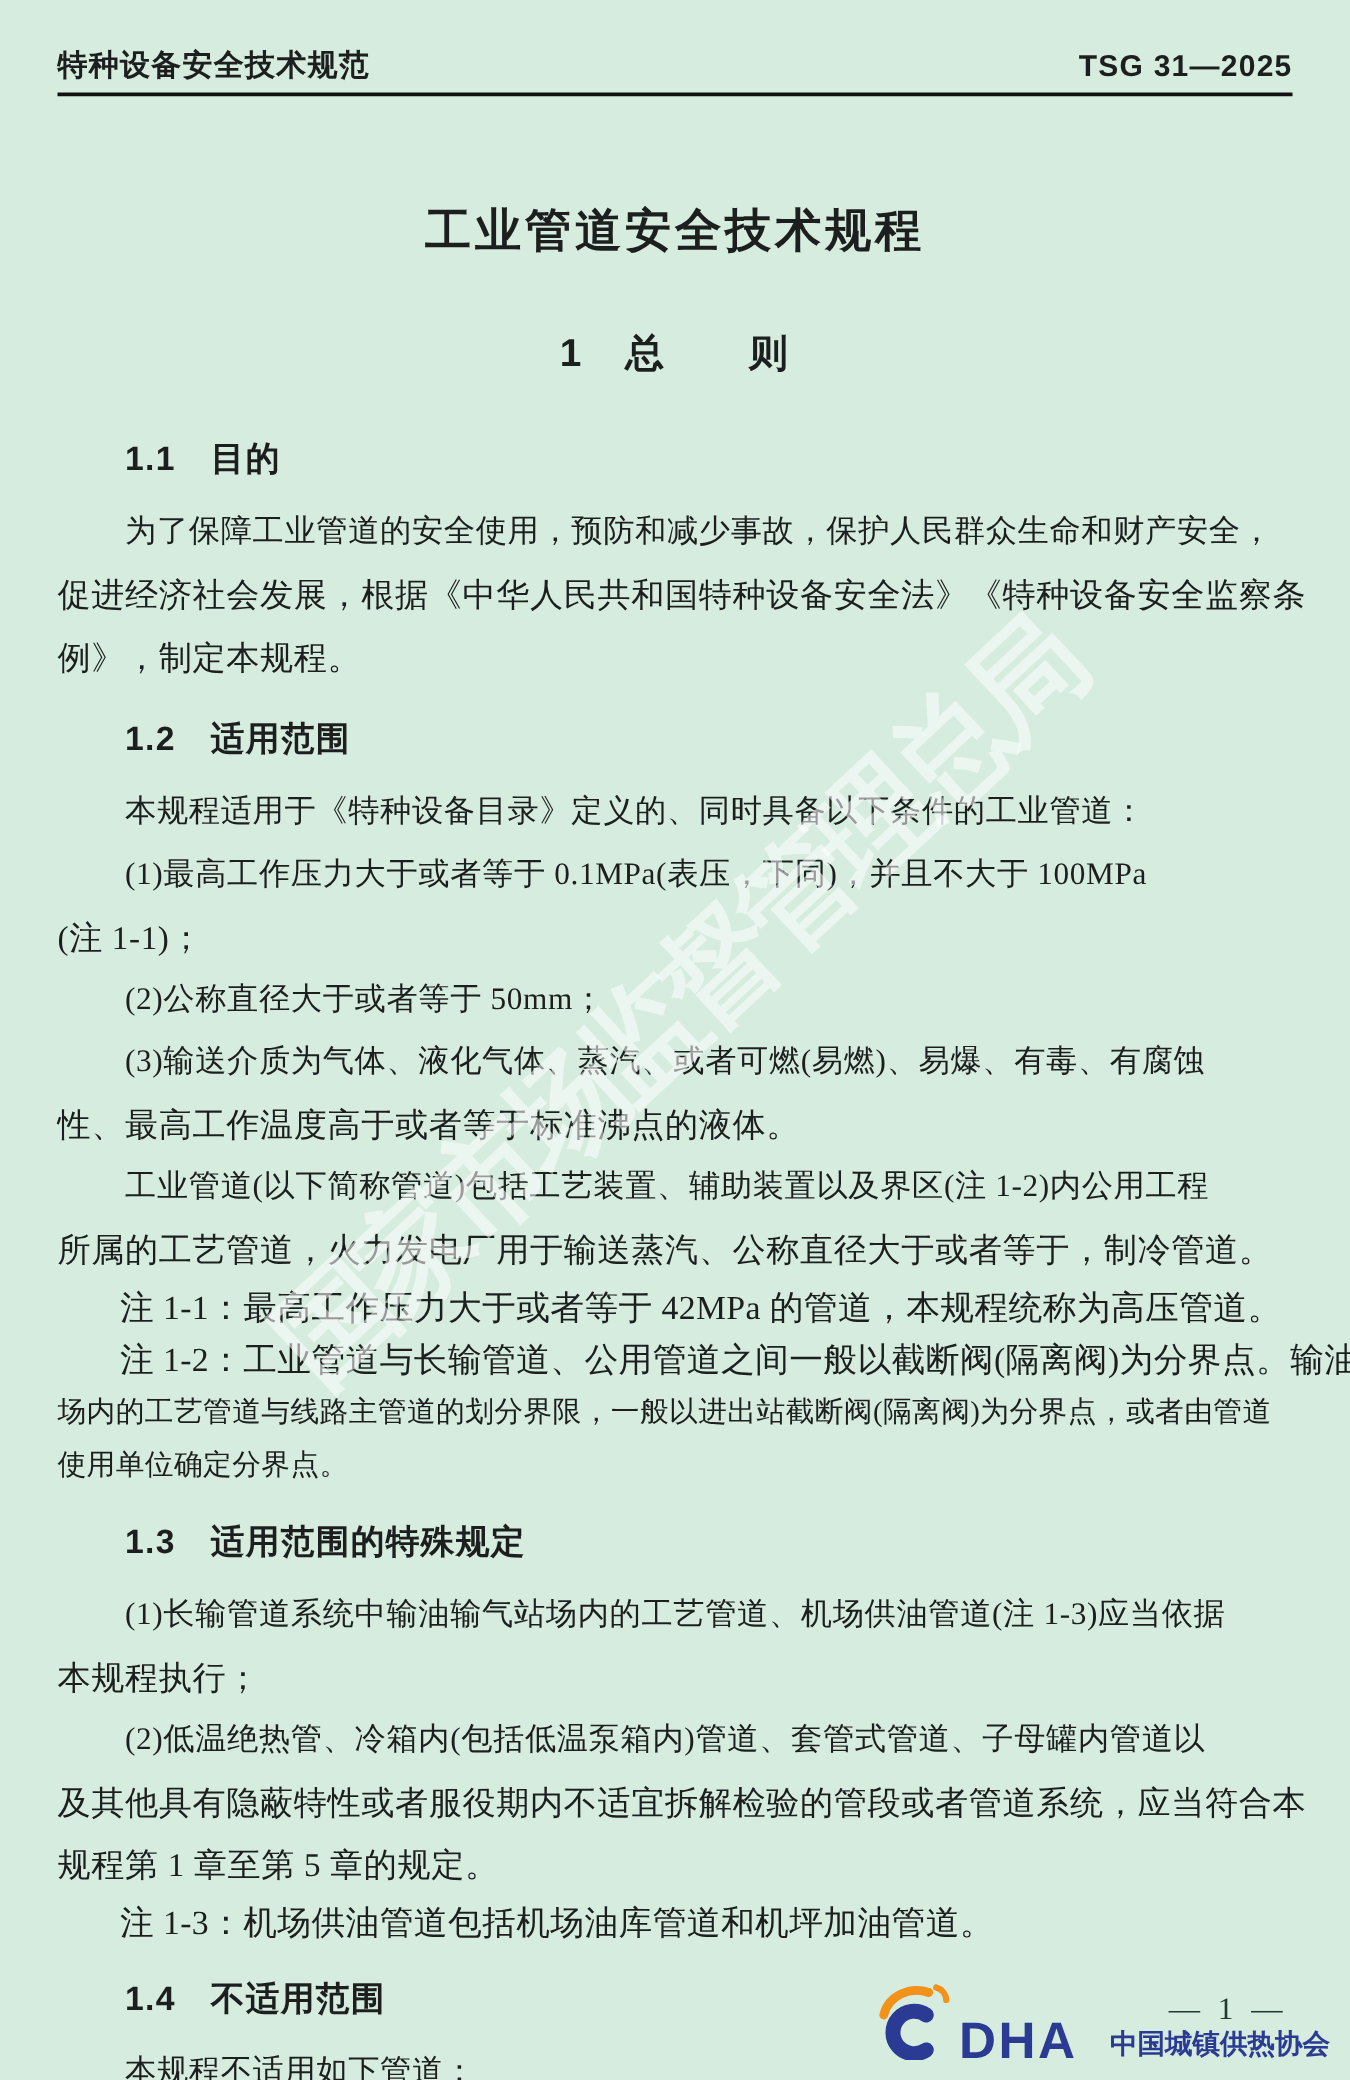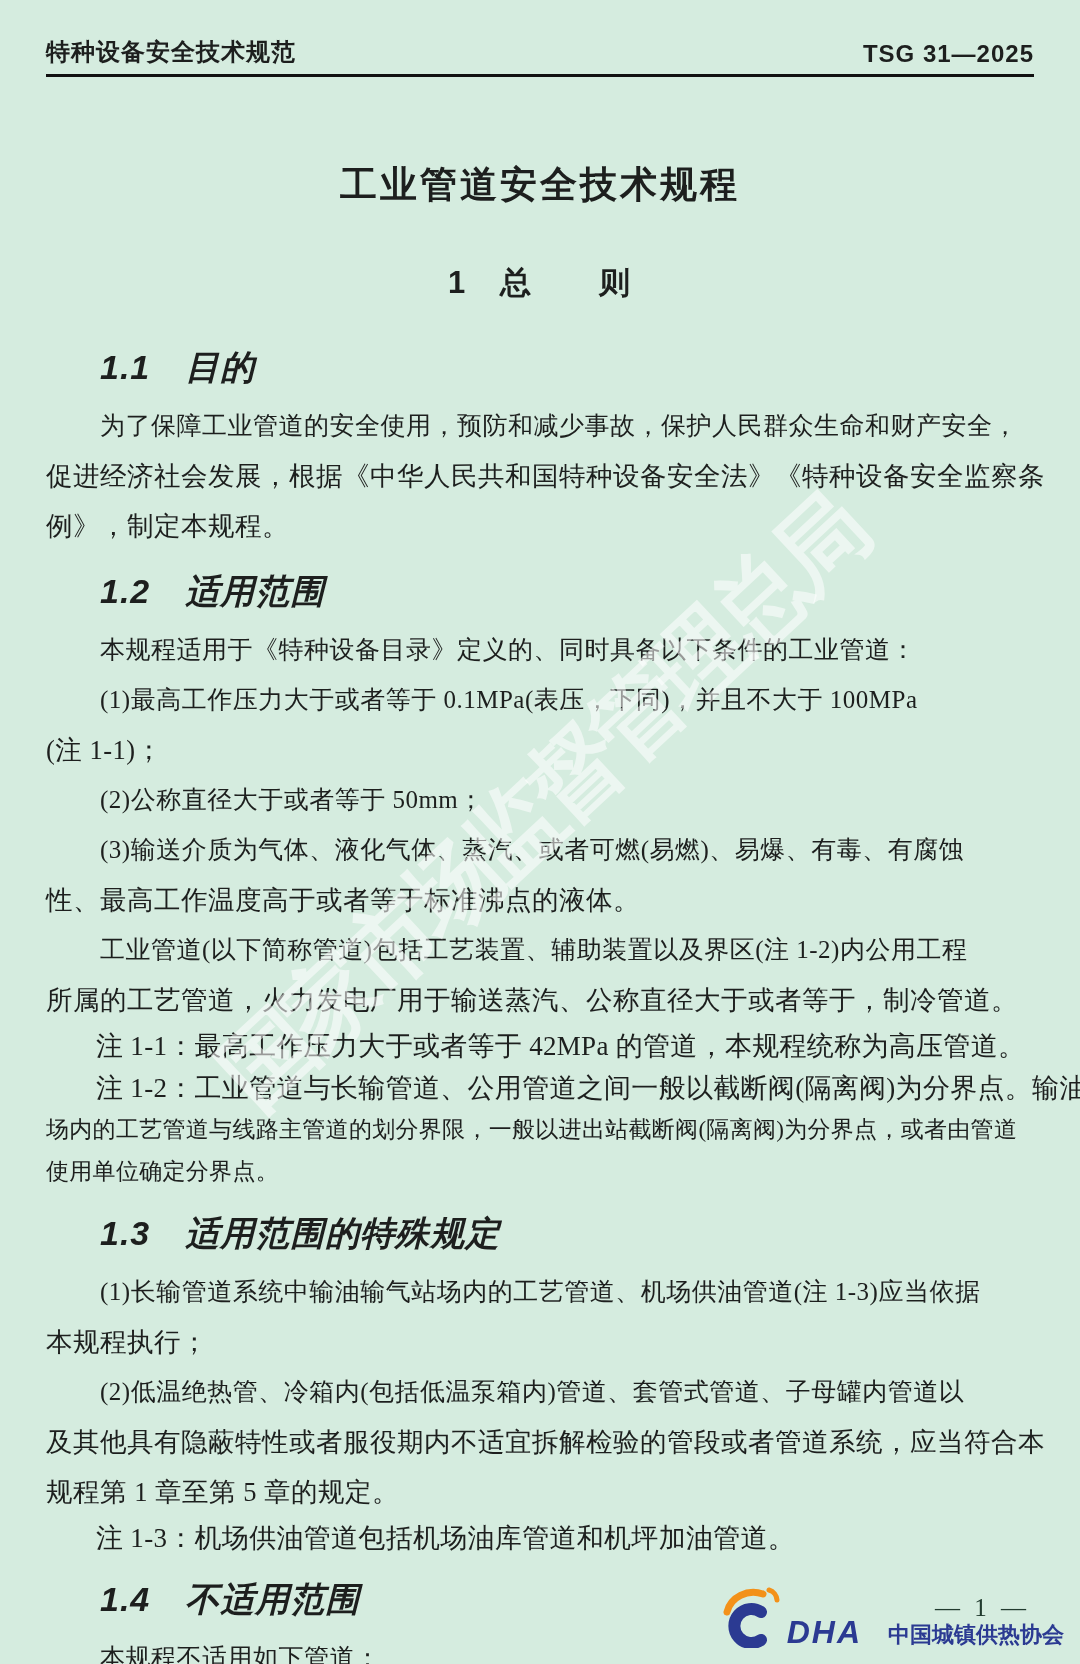--- a/index.html
+++ b/index.html
@@ -44,23 +44,23 @@
     font-size:31px;font-weight:600;letter-spacing:2px;line-height:44px;
   }
   
   .bodywrap{
     margin-top:38px;
     padding:0 46px;
   }
   .ln{white-space:nowrap;}
   .ln.h{
     font-family:"Liberation Sans","DejaVu Sans",sans-serif;
-    font-weight:600;font-size:34px;line-height:48px;
+    font-weight:600;font-size:27px;line-height:48px;
     margin:16px 0 10px 0;
-    padding-left:54px;letter-spacing:1px;font-style:italic;
+    padding-left:54px;letter-spacing:1px;
   }
   .ln.p1{font-size:25px;line-height:50px;padding-left:54px;letter-spacing:.5px;}
   .ln.p0{font-size:26.5px;line-height:50px;letter-spacing:.5px;}
   .ln.n1{font-size:27px;line-height:42px;padding-left:50px;letter-spacing:.3px;}
   .ln.n0{font-size:23px;line-height:42px;letter-spacing:.3px;}
   
   .watermark{
     position:absolute;left:235px;top:1028px;
     transform:rotate(-43deg);transform-origin:0 50%;
     font-family:"Liberation Sans","DejaVu Sans",sans-serif;
@@ -74,21 +74,21 @@
     font-size:25px;letter-spacing:4px;color:var(--pageno_ink);
     z-index:1;
   }
   .logo{
     position:absolute;right:16px;bottom:16px;
     display:flex;align-items:flex-end;gap:10px;z-index:2;
   }
   .logo-mark{display:flex;align-items:flex-end;}
   .logo-dha{
     font-family:"Liberation Sans","DejaVu Sans",sans-serif;
-    font-style:italic;font-weight:800;font-size:32px;line-height:30px;
+    font-weight:800;font-size:41px;line-height:30px;
     color:var(--logo_blue);letter-spacing:2px;margin-left:-8px;margin-bottom:1px;
   }
   .logo-name{
     font-family:"Liberation Sans","DejaVu Sans",sans-serif;
     font-weight:700;font-size:22px;line-height:26px;
     color:var(--logo_blue);letter-spacing:0px;margin-left:16px;
   }
 </style>
 </head>
 <body>

